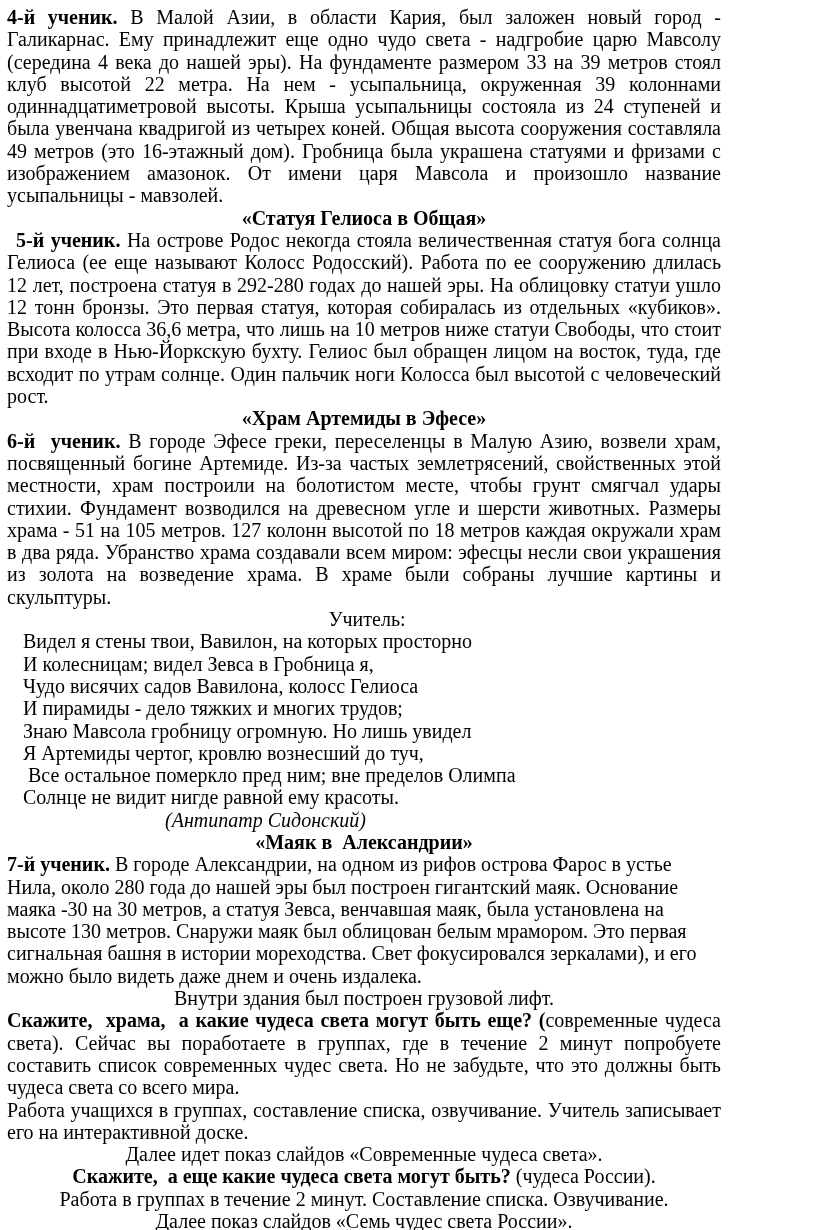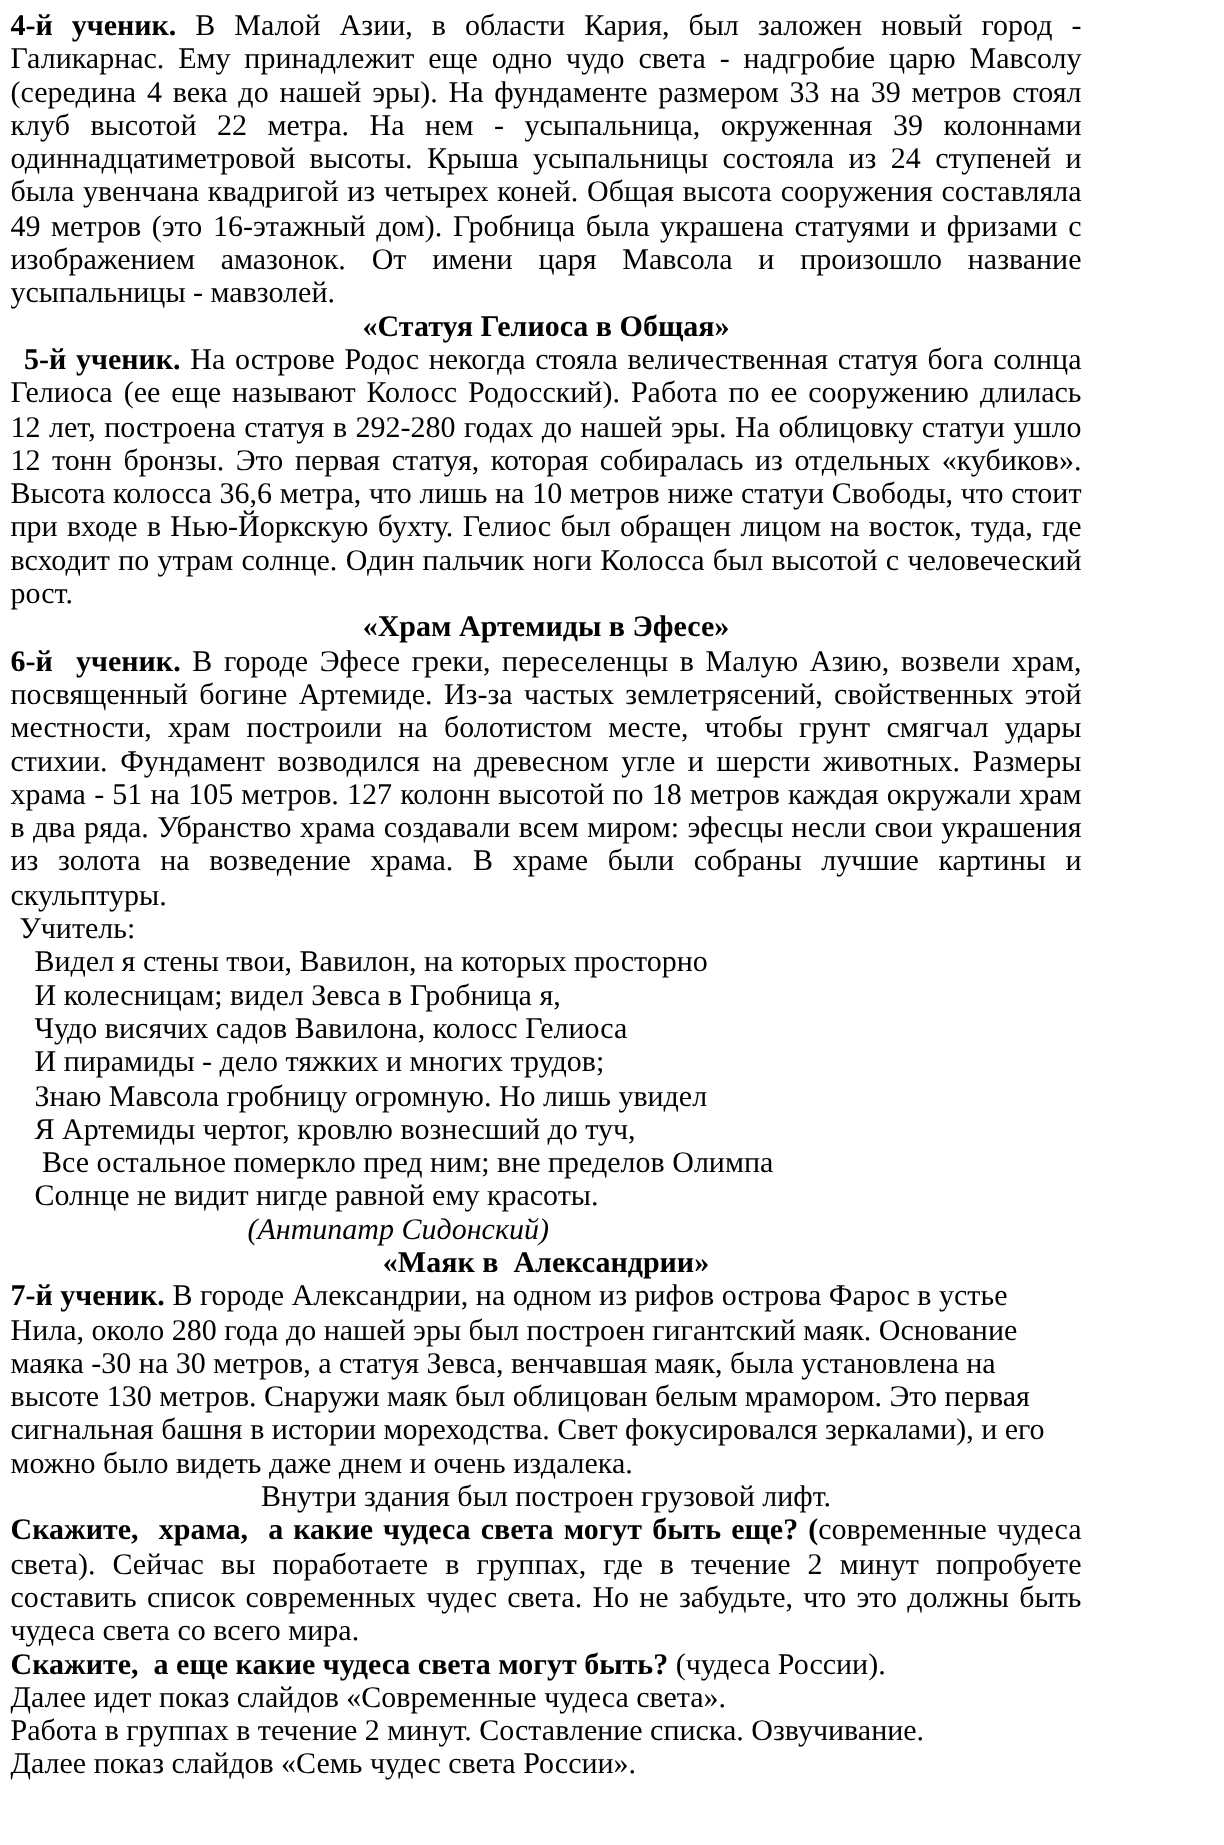--- a/index.html
+++ b/index.html
@@ -16,21 +16,21 @@
     color: #000000;
     font-family: "Liberation Serif", "DejaVu Serif", serif;
     font-size: 20px;
     line-height: 22.3px;
   }
   p { margin: 0; }
   b { white-space: pre-wrap; }
   .justify { text-align: justify; }
   .center  { text-align: left; }
   .right   { text-align: center; }
-  .left    { text-align: left; }
+  .left    { text-align: center; }
   .heading {
     text-align: center;
     font-weight: bold;
     white-space: pre-wrap;
   }
   .indent-sm { text-indent: 9px; }
   .teacher-label { text-indent: 6px; }
   .poem-line {
     padding-left: 16px;
     white-space: pre-wrap;
@@ -72,22 +72,23 @@
   <p class="author">(Антипатр Сидонский)</p>
 
   <p class="heading">«Маяк в  Александрии»</p>
 
   <p class="center"><b>7-й ученик.</b><span> В городе Александрии, на одном из рифов острова Фарос в устье Нила, около 280 года до нашей эры был построен гигантский маяк. Основание маяка -30 на 30 метров, а статуя Зевса, венчавшая маяк, была установлена на высоте 130 метров. Снаружи маяк был облицован белым мрамором. Это первая сигнальная башня в истории мореходства. Свет фокусировался зеркалами), и его можно было видеть даже днем и очень издалека.</span></p>
 
   <p class="right">Внутри здания был построен грузовой лифт.</p>
 
   <p class="justify"><b>Скажите,  храма,  а какие чудеса света могут быть еще? (</b><span>современные чудеса света). Сейчас вы поработаете в группах, где в течение 2 минут попробуете составить список современных чудес света. Но не забудьте, что это должны быть чудеса света со всего мира.</span></p>
 
+  <p class="justify">Работа учащихся в группах, составление списка, озвучивание. Учитель записывает его на интерактивной  доске.</p>
+
+  <p class="left">Далее идет показ слайдов «Современные чудеса света».</p>
 
   <p class="left"><b>Скажите,  а еще какие чудеса света могут быть?</b><span> (чудеса России).</span></p>
-
-  <p class="left">Далее идет показ слайдов «Современные чудеса света».</p>
 
   <p class="left">Работа в группах в течение 2 минут. Составление списка. Озвучивание.</p>
 
   <p class="left">Далее показ слайдов «Семь чудес света России».</p>
 
 </div>
 
 </body></html>

